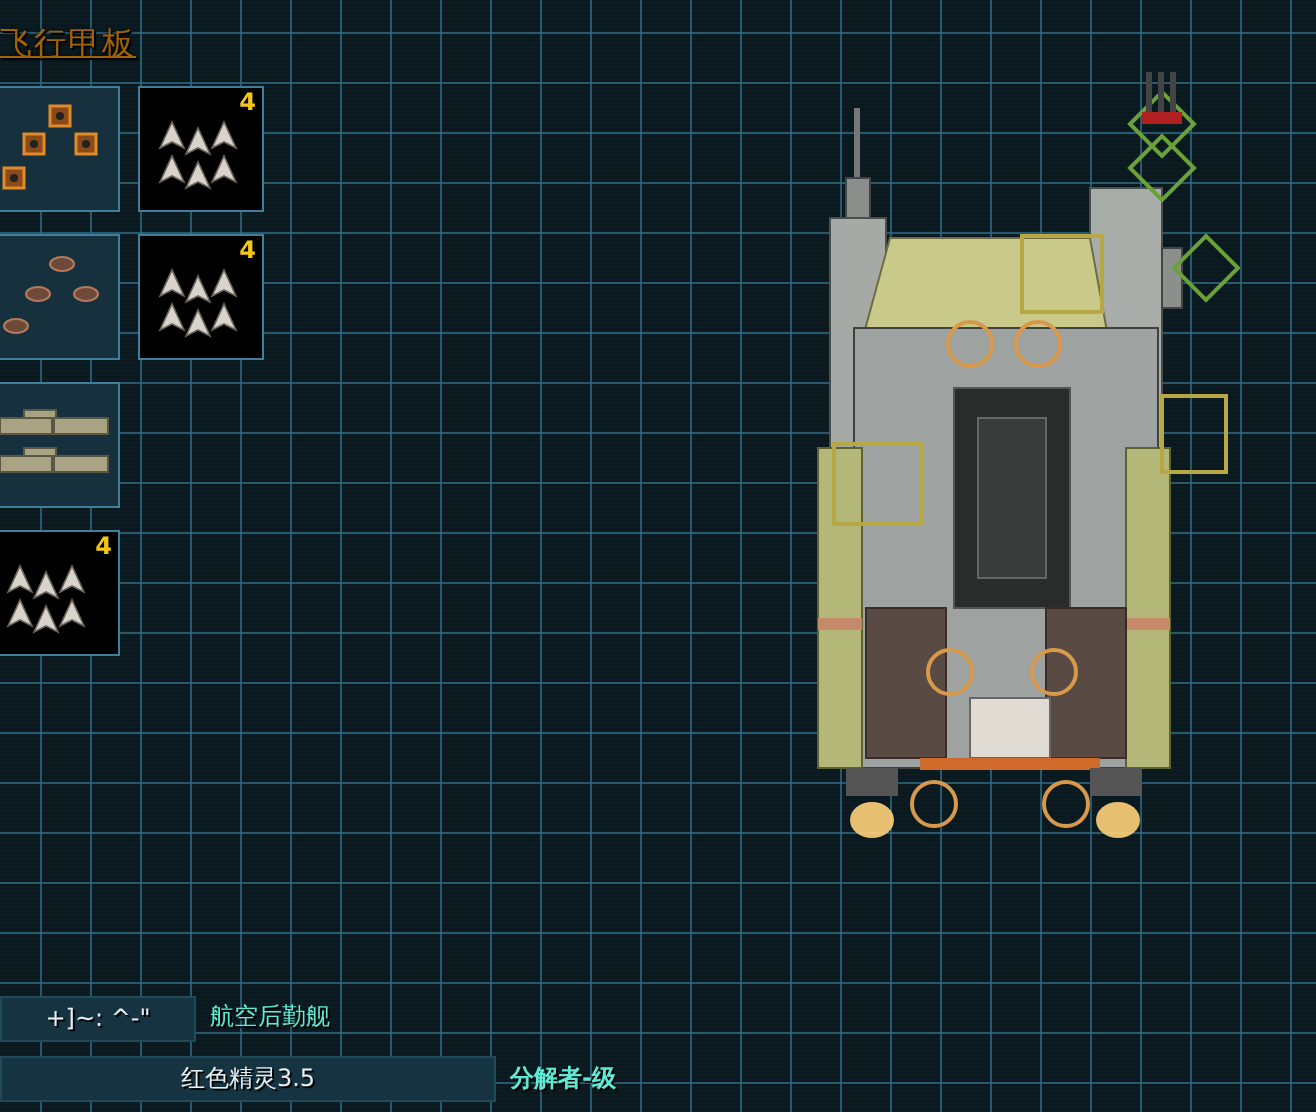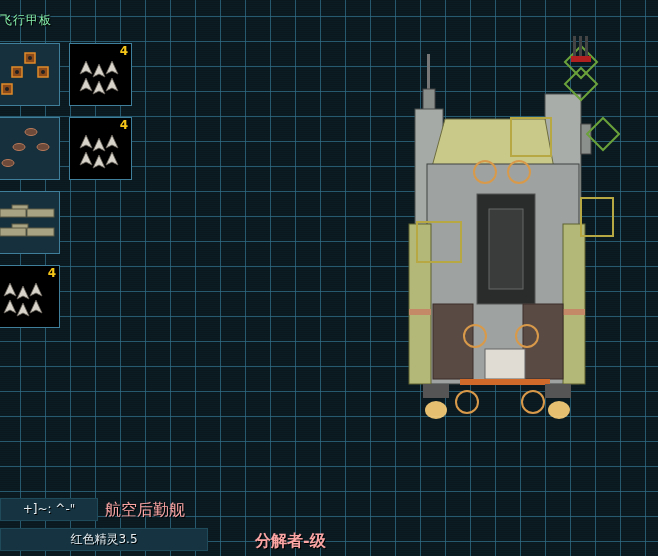--- a/index.html
+++ b/index.html
@@ -8,31 +8,31 @@
     background-color:#0c1c23;
     background-image:
       linear-gradient(to right, rgba(48,110,135,0.75) 1px, transparent 1px),
       linear-gradient(to bottom, rgba(48,110,135,0.75) 1px, transparent 1px),
       repeating-linear-gradient(to bottom, rgba(0,0,0,0.12) 0 1px, transparent 1px 2px);
     background-size:25px 25px,25px 25px,100% 2px;
     background-position:20px 0,0 16px,0 0;
     font-family:"DejaVu Sans","Liberation Sans",sans-serif;
     color:#e6eef2;
   }
-  .title{position:absolute;left:0;top:12px;font-size:12px;letter-spacing:1px;color:#86efac;
-    text-shadow:1px 1px 0 #000,0 0 2px #000;}
+  .title{position:absolute;left:0;top:12px;font-size:16px;letter-spacing:1px;color:#a16207;
+    text-shadow:1px 1px 0 #000,0 0 2px #000;text-decoration:underline;}
   .cell{position:absolute;width:63px;height:63px;box-sizing:border-box;border:1px solid #3f7f9c;}
   .cell.dim{background:#16303d;}
   .cell.dark{background:#000;}
   .cell .count{position:absolute;right:3px;top:0;font-size:12px;font-weight:bold;color:#f5c518;
     text-shadow:1px 1px 0 #000;}
   .cell svg{position:absolute;left:0;top:0;}
   .lbl{position:absolute;box-sizing:border-box;background:#153340;border:1px solid #1f4a5a;
     color:#e6eef2;font-size:12px;text-align:center;text-shadow:1px 1px 0 #000;}
-  .lbl-side{position:absolute;font-size:16px;color:#fca5a5;text-shadow:1px 1px 0 #000;}
+  .lbl-side{position:absolute;font-size:12px;color:#5eead4;text-shadow:1px 1px 0 #000;}
   #ship{position:absolute;left:405px;top:34px;}
 </style>
 </head>
 <body>
 
 <div class="title">飞行甲板</div>
 
 <div class="cell dim" style="left:-3px;top:43px;">
   <svg width="63" height="63">
     <g fill="#8a4a1a" stroke="#e08a2a" stroke-width="1.5">
@@ -163,14 +163,14 @@
 
     <rect x="168" y="2" width="3" height="20" fill="#444"></rect>
     <rect x="174" y="2" width="3" height="20" fill="#444"></rect>
     <rect x="180" y="2" width="3" height="20" fill="#444"></rect>
     <rect x="166" y="22" width="20" height="6" fill="#b02020"></rect>
   </svg>
 </div>
 
 <div class="lbl" style="left:0;top:498px;width:98px;height:23px;line-height:21px;">+]~: ^-"</div>
 <div class="lbl-side" style="left:105px;top:500px;">航空后勤舰</div>
-<div class="lbl" style="left:0;top:528px;width:208px;height:23px;line-height:21px;">红色精灵3.5</div>
+<div class="lbl" style="left:0;top:528px;width:248px;height:23px;line-height:21px;">红色精灵3.5</div>
 <div class="lbl-side" style="left:255px;top:531px;font-weight:bold;">分解者-级</div>
 
 </body></html>

